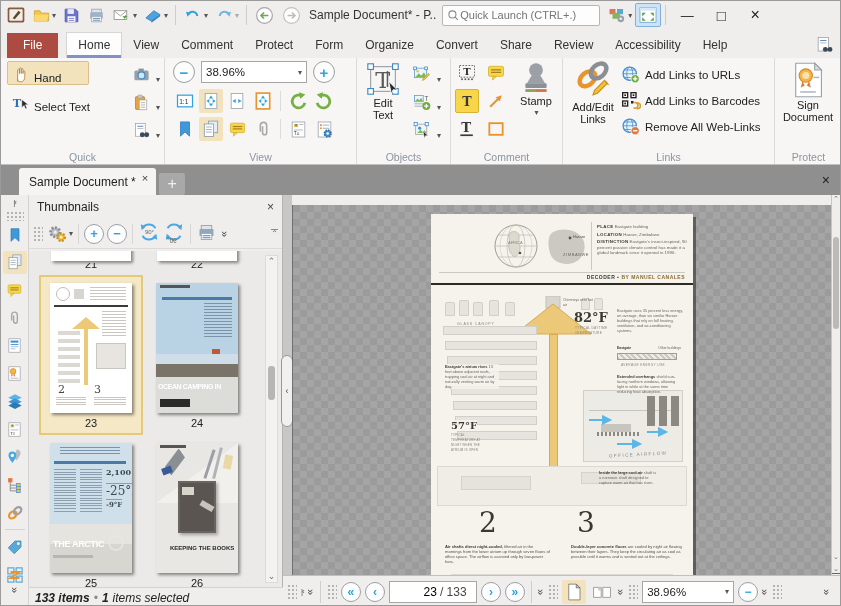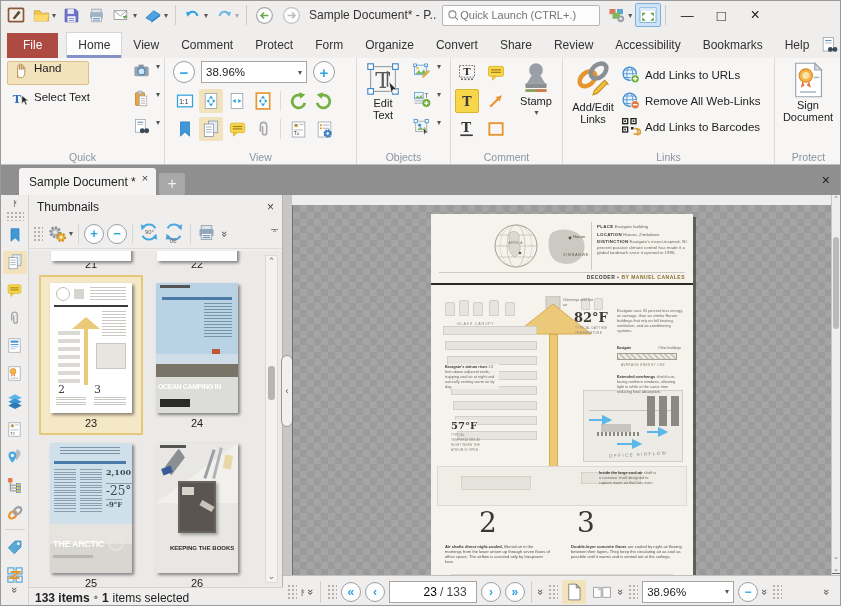--- a/index.html
+++ b/index.html
@@ -21,21 +21,21 @@
   .tabrow { position:absolute; left:0; top:28px; width:100%; height:29px; background:#f0eeed; display:flex; align-items:flex-end; }
   .rtab { padding:5px 11px 6px; font-size:12px; color:#333; white-space:nowrap; }
   .rtab.file { background:#ad4a42; color:#fff; margin-left:6px; padding:5px 16px 6px; }
   .rtab.active { background:#fdfdfd; border:1px solid #d8d6d4; border-bottom:none; box-shadow:inset 0 -3px 0 #8490c8; }
   .tabrow-icons { margin-left:auto; display:flex; align-items:center; gap:4px; padding-right:6px; }
 
   
   .ribbon { position:absolute; left:0; top:57px; width:100%; height:107px; background:#f7f6f5; border-bottom:1px solid #c2c0be; }
   .grp { position:absolute; top:0; height:106px; border-right:1px solid #dddbd9; }
   .glabel { position:absolute; bottom:1px; left:0; width:100%; text-align:center; font-size:10.5px; color:#8b95a1; }
-  .rbtn { display:flex; align-items:flex-start; gap:4px; height:24px; padding:0 4px; border-radius:2px; border:1px solid transparent; font-size:11.5px; color:#222; }
+  .rbtn { display:flex; align-items:flex-end; gap:4px; height:24px; padding:0 4px; border-radius:2px; border:1px solid transparent; font-size:11.5px; color:#222; }
   .hl { background:#f3e3bd; border:1px solid #dcbf88; }
   .icbtn { display:flex; align-items:center; justify-content:center; width:24px; height:24px; border-radius:2px; border:1px solid transparent; }
   .bigbtn { display:flex; flex-direction:column; align-items:center; justify-content:flex-start; text-align:center; font-size:11px; line-height:12px; color:#222; }
   .zoombox { display:flex; align-items:center; justify-content:space-between; width:106px; height:22px; border:1px solid #a8a6a4; background:#fff; padding:0 4px; font-size:11.5px; }
   .circ { display:flex; align-items:center; justify-content:center; width:22px; height:22px; border-radius:50%; border:1.5px solid #9aa0a6; color:#2fa3e0; font-size:15px; font-weight:bold; background:#fdfdfd; }
   .linkrow { display:flex; align-items:center; gap:4px; height:26px; font-size:11.5px; color:#222; white-space:nowrap; }
 
   
   .doctabs { position:absolute; left:0; top:164px; width:100%; height:30px; background:#8f8f8f; display:flex; align-items:flex-end; }
   .dtab { display:flex; align-items:center; gap:6px; background:#f5f4f2; height:27px; padding:0 8px 0 10px; font-size:12px; color:#222; border-top-left-radius:3px; border-top-right-radius:3px; }
@@ -75,21 +75,21 @@
   .pg-t { position:absolute; font-size:4px; line-height:5px; }
   .pg-t b { color:#3a3832; }
   .serif { font-family:"DejaVu Serif",serif; }
   .facts { position:absolute; left:160px; top:10px; width:94px; font-size:4.4px; line-height:5.6px; color:#6a675f; }
   .facts b { color:#3a3832; letter-spacing:.3px; }
   .slab { position:absolute; background:#e7e4df; border:1px solid #d2cfc9; }
   .gold { background:#ecc978; border:1px solid #d9ab4e; }
   .barchart { position:absolute; width:60px; height:7px; border:1px solid #a09d95; background:repeating-linear-gradient(45deg,#cdc9c0 0 2px,#efece6 2px 4px); }
 
   
-  .itemsbar { position:absolute; left:28px; top:586px; width:254px; height:20px; background:#f0eeed; border-top:1px solid #d5d3d1; display:flex; align-items:center; gap:4px; padding:0 6px; font-size:12px; color:#222; }
+  .itemsbar { position:absolute; left:28px; top:586px; width:254px; height:20px; background:#f0eeed; border-top:1px solid #d5d3d1; display:flex; align-items:center; gap:4px; padding:0 6px; font-size:12px; color:#222;font-style:italic; }
   .statusbar { position:absolute; left:282px; top:574px; width:559px; height:32px; background:#f0eeed; border-top:1px solid #c2c0be; display:flex; align-items:center; gap:4px; padding:0 4px; }
   .scirc { display:flex; align-items:center; justify-content:center; width:20px; height:20px; border-radius:50%; border:1.4px solid #9aa0a6; color:#2fa3e0; font-size:12px; font-weight:bold; background:#fdfdfd; }
   .pagefield { display:flex; align-items:center; width:88px; height:22px; border:1px solid #a8a6a4; background:#fff; font-size:12px; padding:0 5px; }
   .pagefield input { width:42px; border:none; outline:none; text-align:right; font-size:12px; font-family:"Liberation Sans",sans-serif; }
   .vch { display:inline-block; transform:rotate(90deg); font-size:11px; color:#444; }
   .sb-sep { width:1px; height:22px; background:#d0cecb; margin:0 2px; }
   .layoutbtn { display:flex; align-items:center; justify-content:center; width:24px; height:24px; border:1px solid transparent; border-radius:2px; }
 </style>
 </head>
 <body>
@@ -212,21 +212,20 @@
     <span class="rtab active" style="margin-left:8px">Home</span>
     <span class="rtab">View</span>
     <span class="rtab">Comment</span>
     <span class="rtab">Protect</span>
     <span class="rtab">Form</span>
     <span class="rtab">Organize</span>
     <span class="rtab">Convert</span>
     <span class="rtab">Share</span>
     <span class="rtab">Review</span>
     <span class="rtab">Accessibility</span>
-    <span class="rtab">Bookmarks</span>
     <span class="rtab">Help</span>
     <span class="tabrow-icons">
       <span><svg width="19" height="19" viewBox="0 0 24 24">
             <rect x="4" y="2" width="13" height="17" fill="#fff" stroke="#9aa2aa"></rect>
             <rect x="6.5" y="5" width="8" height="1.4" fill="#6a90b8"></rect>
             <rect x="6.5" y="8" width="8" height="1.4" fill="#b8c4d0"></rect>
             <circle cx="13" cy="17" r="3" fill="#3a4a58"></circle>
             <circle cx="19" cy="17" r="3" fill="#3a4a58"></circle>
             <rect x="14.5" y="15.8" width="3" height="2.4" fill="#3a4a58"></rect>
           </svg></span>
@@ -526,41 +525,41 @@
               <ellipse cx="10.5" cy="10.5" rx="3.6" ry="8" fill="none" stroke="#4a90d0"></ellipse>
               <path d="M2.7 10.5 h15.6 M4.2 6 h12.6 M4.2 15 h12.6" stroke="#4a90d0" fill="none"></path>
               <circle cx="17" cy="16.5" r="5" fill="#6fae3e" stroke="#fff"></circle>
               <rect x="14.4" y="15.7" width="5.2" height="1.6" fill="#fff"></rect>
               <rect x="16.2" y="13.9" width="1.6" height="5.2" fill="#fff"></rect>
             </svg>
           <span>Add Links to URLs</span>
         </span>
         <span class="linkrow">
           <svg width="20" height="20" viewBox="0 0 24 24">
-              <circle cx="10.5" cy="10.5" r="8" fill="#e8f4fc" stroke="#4a90d0" stroke-width="1.6"></circle>
-              <ellipse cx="10.5" cy="10.5" rx="3.6" ry="8" fill="none" stroke="#4a90d0"></ellipse>
-              <path d="M2.7 10.5 h15.6 M4.2 6 h12.6 M4.2 15 h12.6" stroke="#4a90d0" fill="none"></path>
-              <circle cx="17" cy="16.5" r="5" fill="#e07840" stroke="#fff"></circle>
-              <rect x="14.4" y="15.7" width="5.2" height="1.6" fill="#fff"></rect>
-            </svg>
-          <span>Remove All Web-Links</span>
-        </span>
-        <span class="linkrow">
-          <svg width="20" height="20" viewBox="0 0 24 24">
               <rect x="2" y="2" width="6" height="6" fill="none" stroke="#222" stroke-width="1.6"></rect>
               <rect x="4" y="4" width="2" height="2" fill="#222"></rect>
               <rect x="12" y="2" width="6" height="6" fill="none" stroke="#222" stroke-width="1.6"></rect>
               <rect x="14" y="4" width="2" height="2" fill="#222"></rect>
               <rect x="2" y="12" width="6" height="6" fill="none" stroke="#222" stroke-width="1.6"></rect>
               <rect x="4" y="14" width="2" height="2" fill="#222"></rect>
               <rect x="12" y="12" width="3" height="3" fill="#222"></rect>
               <path d="M15 20 a3.4 3.4 0 1 0 1 -6" fill="none" stroke="#e8952e" stroke-width="2"></path>
               <path d="M19 21 a3.4 3.4 0 1 0 -1 -6" fill="none" stroke="#c9a33a" stroke-width="2"></path>
             </svg>
           <span>Add Links to Barcodes</span>
+        </span>
+        <span class="linkrow">
+          <svg width="20" height="20" viewBox="0 0 24 24">
+              <circle cx="10.5" cy="10.5" r="8" fill="#e8f4fc" stroke="#4a90d0" stroke-width="1.6"></circle>
+              <ellipse cx="10.5" cy="10.5" rx="3.6" ry="8" fill="none" stroke="#4a90d0"></ellipse>
+              <path d="M2.7 10.5 h15.6 M4.2 6 h12.6 M4.2 15 h12.6" stroke="#4a90d0" fill="none"></path>
+              <circle cx="17" cy="16.5" r="5" fill="#e07840" stroke="#fff"></circle>
+              <rect x="14.4" y="15.7" width="5.2" height="1.6" fill="#fff"></rect>
+            </svg>
+          <span>Remove All Web-Links</span>
         </span>
       </div>
       <div class="glabel">Links</div>
     </div>
 
     <div class="grp" style="left:774px;width:67px;border-right:none;">
       <div class="bigbtn" style="position:absolute;left:2px;top:3px;width:62px;">
         <svg width="34" height="38" viewBox="0 0 30 34">
             <path d="M4 2 h17 l6 6 v24 H4z" fill="#fff" stroke="#98a2ac"></path>
             <path d="M21 2 l6 6 h-6z" fill="#d8dde2" stroke="#98a2ac"></path>

